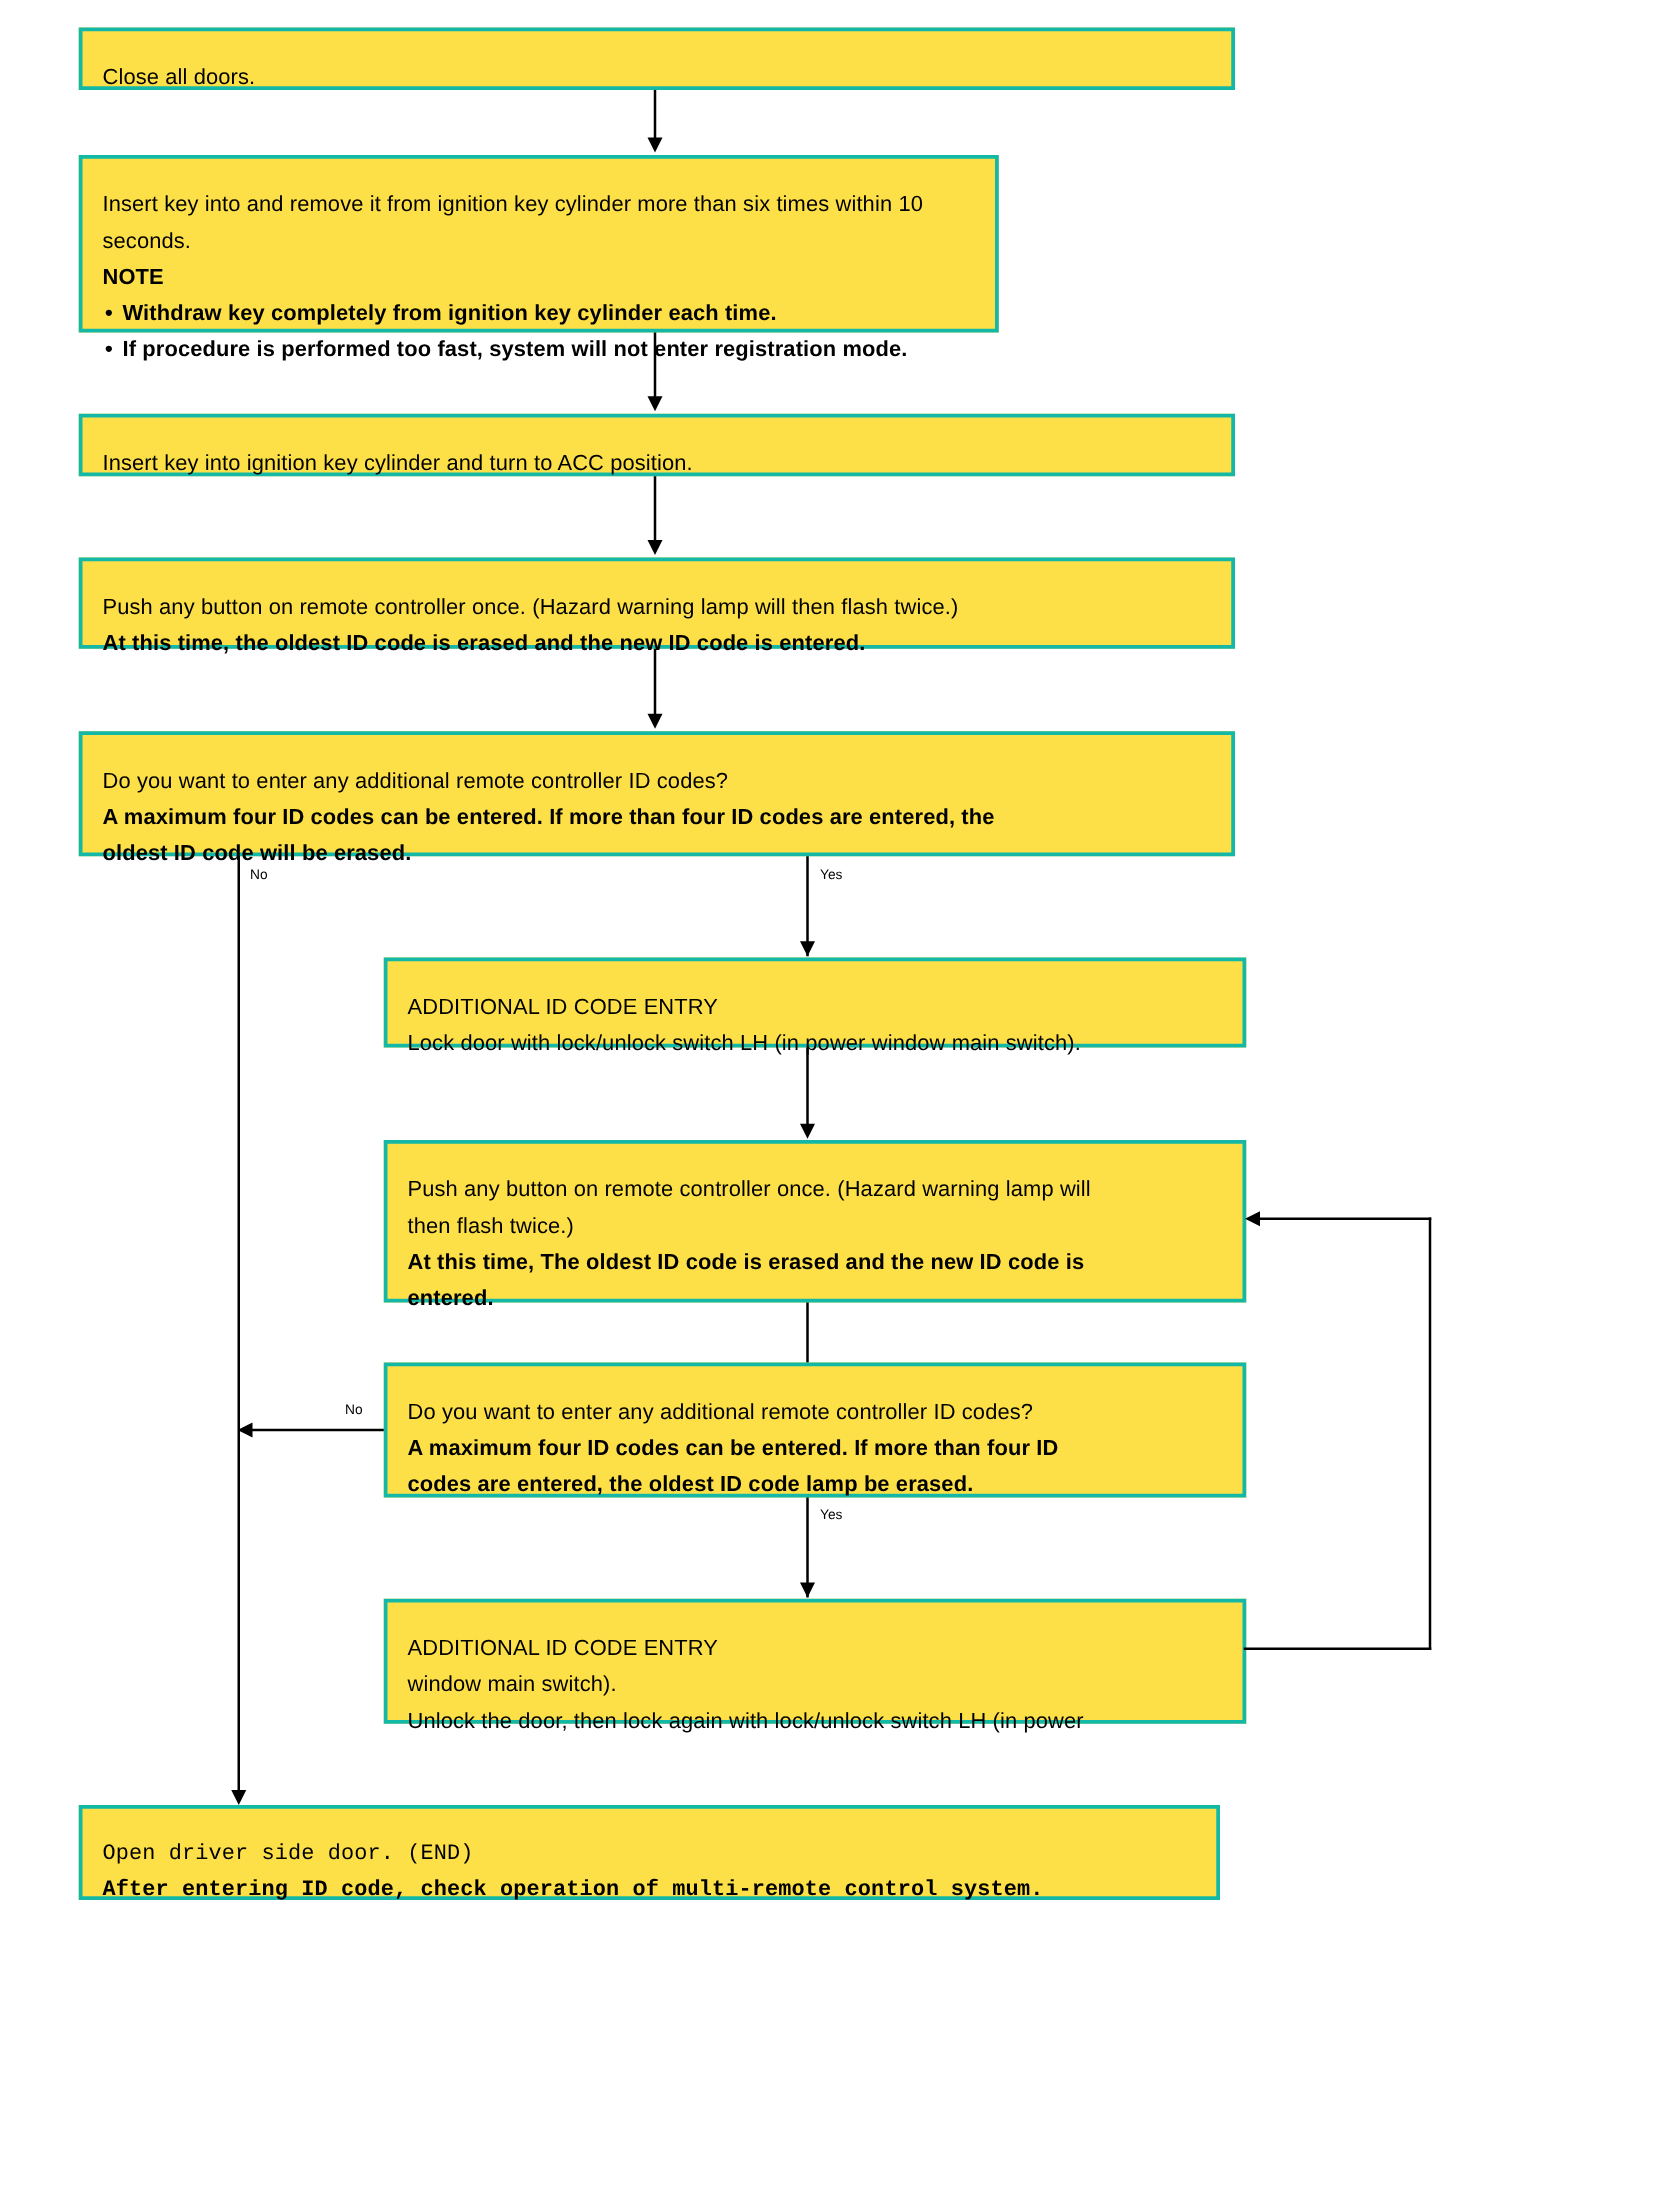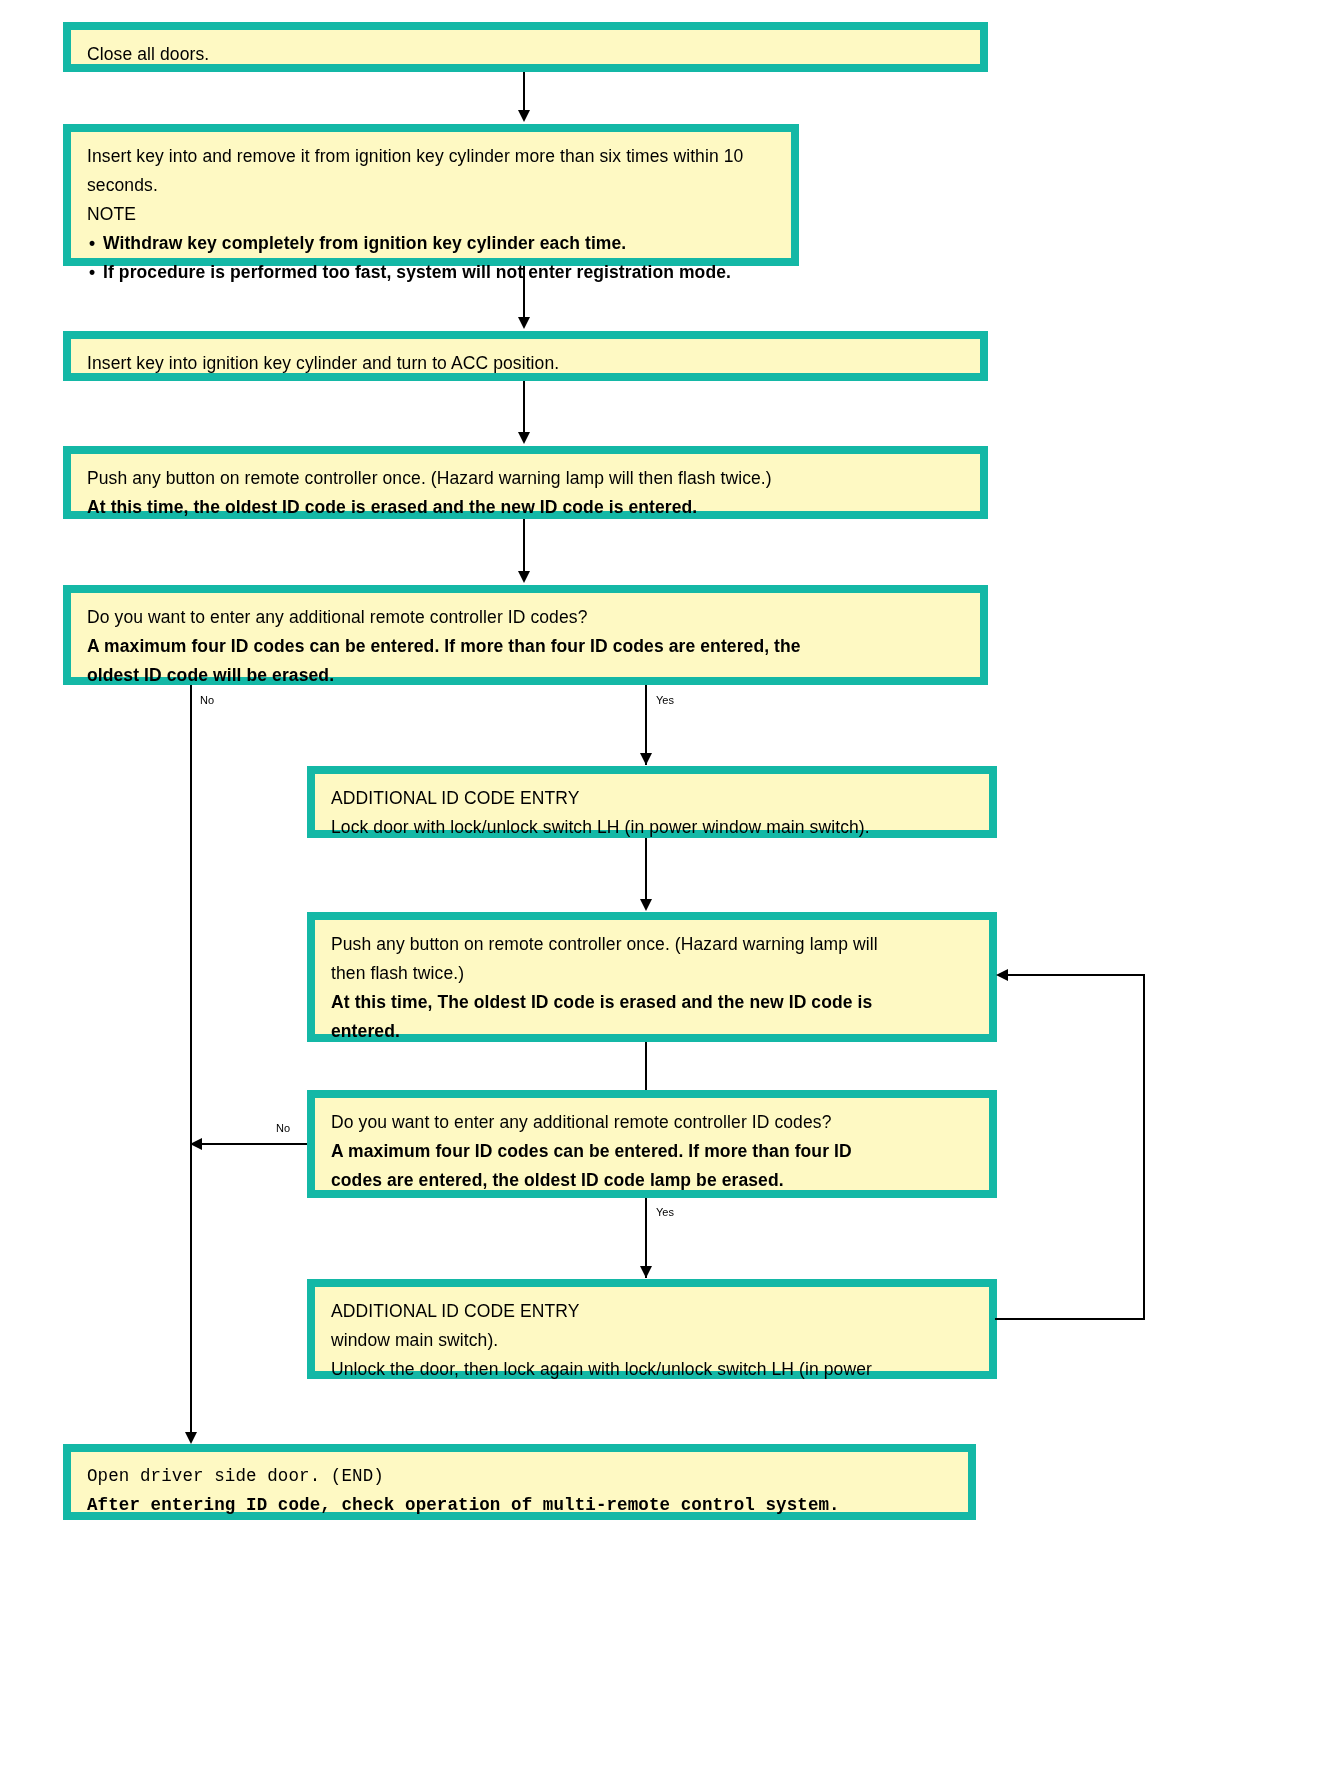--- a/index.html
+++ b/index.html
@@ -16,35 +16,35 @@
     width: 1328px;
     height: 1766px;
     background: #ffffff;
     overflow: hidden;
   }
 
   
   .box {
     position: absolute;
     box-sizing: border-box;
-    border: 8px solid #14b8a6;
-    background: #fef9c3;
-    padding: 10px 14px 10px 16px;
+    border: 3px solid #14b8a6;
+    background: #fde047;
+    padding: 22px 14px 10px 16px;
   }
   .box .line {
     font-size: 17.5px;
     line-height: 29px;
     letter-spacing: 0.1px;
     white-space: pre-wrap;
   }
   .box .line.bold {
     font-weight: bold;
   }
   .box .line.note-head {
-    font-weight: normal;
+    font-weight: bold;
   }
   .box .line.bullet {
     font-weight: bold;
     padding-left: 2px;
   }
   .box .line.bullet::before {
     content: "\2022";
     display: inline-block;
     width: 14px;
     font-weight: bold;

